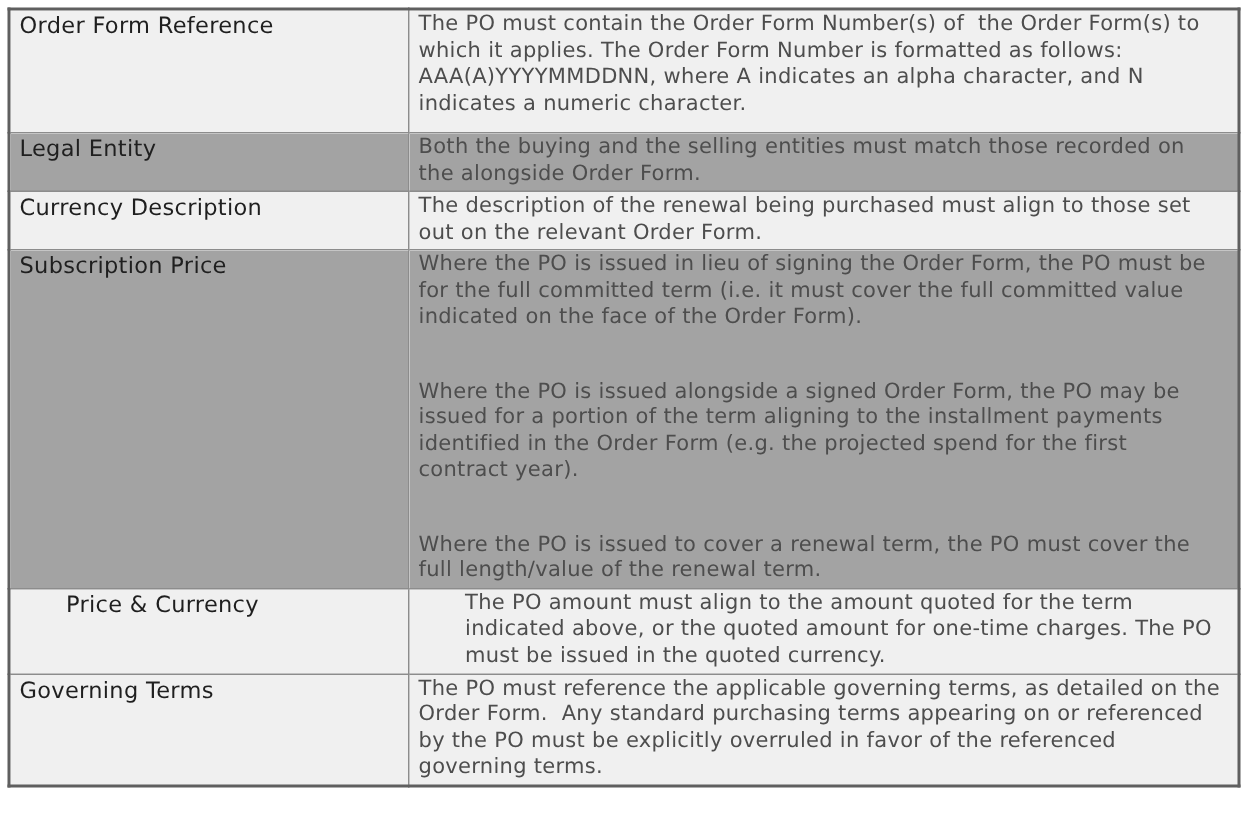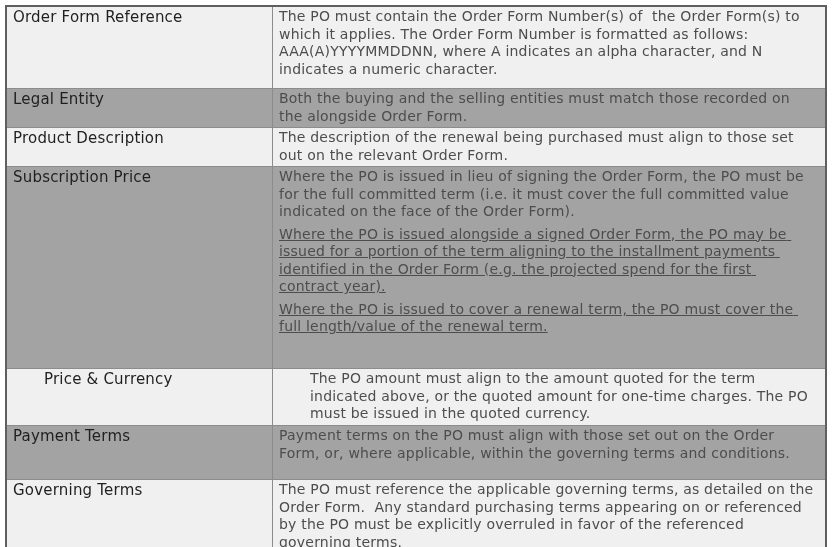--- a/index.html
+++ b/index.html
@@ -44,21 +44,21 @@
     font-size: 14px;
     line-height: 17.5px;
     letter-spacing: 0.2px;
     color: var(--body-color, #4d4d4d);
   }
   td.desc-cell p {
     margin: 0;
     max-width: 535px;
     white-space: pre-wrap;
   }
-  td.desc-cell p + p { margin-top: 5px; text-decoration: underline; }
+  td.desc-cell p + p { margin-top: 32px; }
 
   
   tr:nth-child(1) td { height: 78px; margin-left: 12px; }
   tr:nth-child(2) td { height: 31px; }
   tr:nth-child(3) td { height: 32px; }
   tr:nth-child(4) td { height: 198px; }
   tr:nth-child(5) td { height: 53px; padding-left: 37px; }
   tr:nth-child(6) td { height: 50px; }
   tr:nth-child(7) td { height: 76px; }
 </style>
@@ -74,45 +74,39 @@
             <p>The PO must contain the Order Form Number(s) of  the Order Form(s) to which it applies. The Order Form Number is formatted as follows: AAA(A)YYYYMMDDNN, where A indicates an alpha character, and N indicates a numeric character.</p>
           </td>
         </tr>
         <tr class="">
           <td class="label-cell">Legal Entity</td>
           <td class="desc-cell">
             <p>Both the buying and the selling entities must match those recorded on the alongside Order Form.</p>
           </td>
         </tr>
         <tr class="shaded">
-          <td class="label-cell">Product Description</td>
+          <td class="label-cell">Currency Description</td>
           <td class="desc-cell">
             <p>The description of the renewal being purchased must align to those set out on the relevant Order Form.</p>
           </td>
         </tr>
         <tr class="">
           <td class="label-cell">Subscription Price</td>
           <td class="desc-cell">
             <p>Where the PO is issued in lieu of signing the Order Form, the PO must be for the full committed term (i.e. it must cover the full committed value indicated on the face of the Order Form).</p>
             <p>Where the PO is issued alongside a signed Order Form, the PO may be issued for a portion of the term aligning to the installment payments identified in the Order Form (e.g. the projected spend for the first contract year).</p>
             <p>Where the PO is issued to cover a renewal term, the PO must cover the full length/value of the renewal term.</p>
           </td>
         </tr>
         <tr class="shaded">
           <td class="label-cell">Price &amp; Currency</td>
           <td class="desc-cell">
             <p>The PO amount must align to the amount quoted for the term indicated above, or the quoted amount for one-time charges. The PO must be issued in the quoted currency.</p>
           </td>
         </tr>
-        <tr class="">
-          <td class="label-cell">Payment Terms</td>
-          <td class="desc-cell">
-            <p>Payment terms on the PO must align with those set out on the Order Form, or, where applicable, within the governing terms and conditions.</p>
-          </td>
-        </tr>
         <tr class="shaded">
           <td class="label-cell">Governing Terms</td>
           <td class="desc-cell">
             <p>The PO must reference the applicable governing terms, as detailed on the Order Form.  Any standard purchasing terms appearing on or referenced by the PO must be explicitly overruled in favor of the referenced governing terms.</p>
           </td>
         </tr>
       </tbody>
   </table>
 </div>
 

